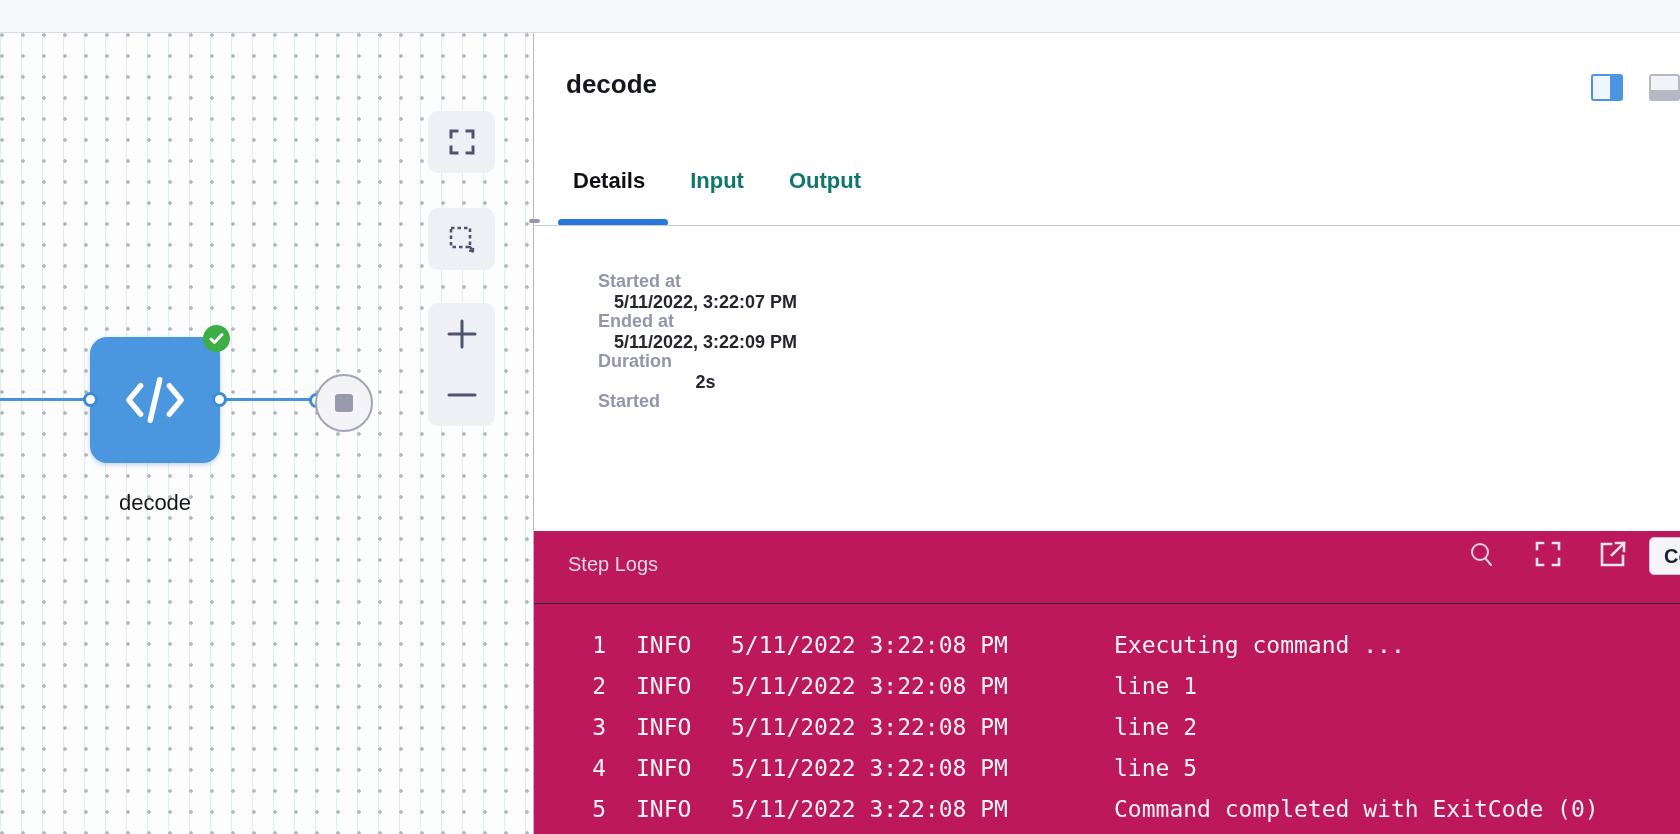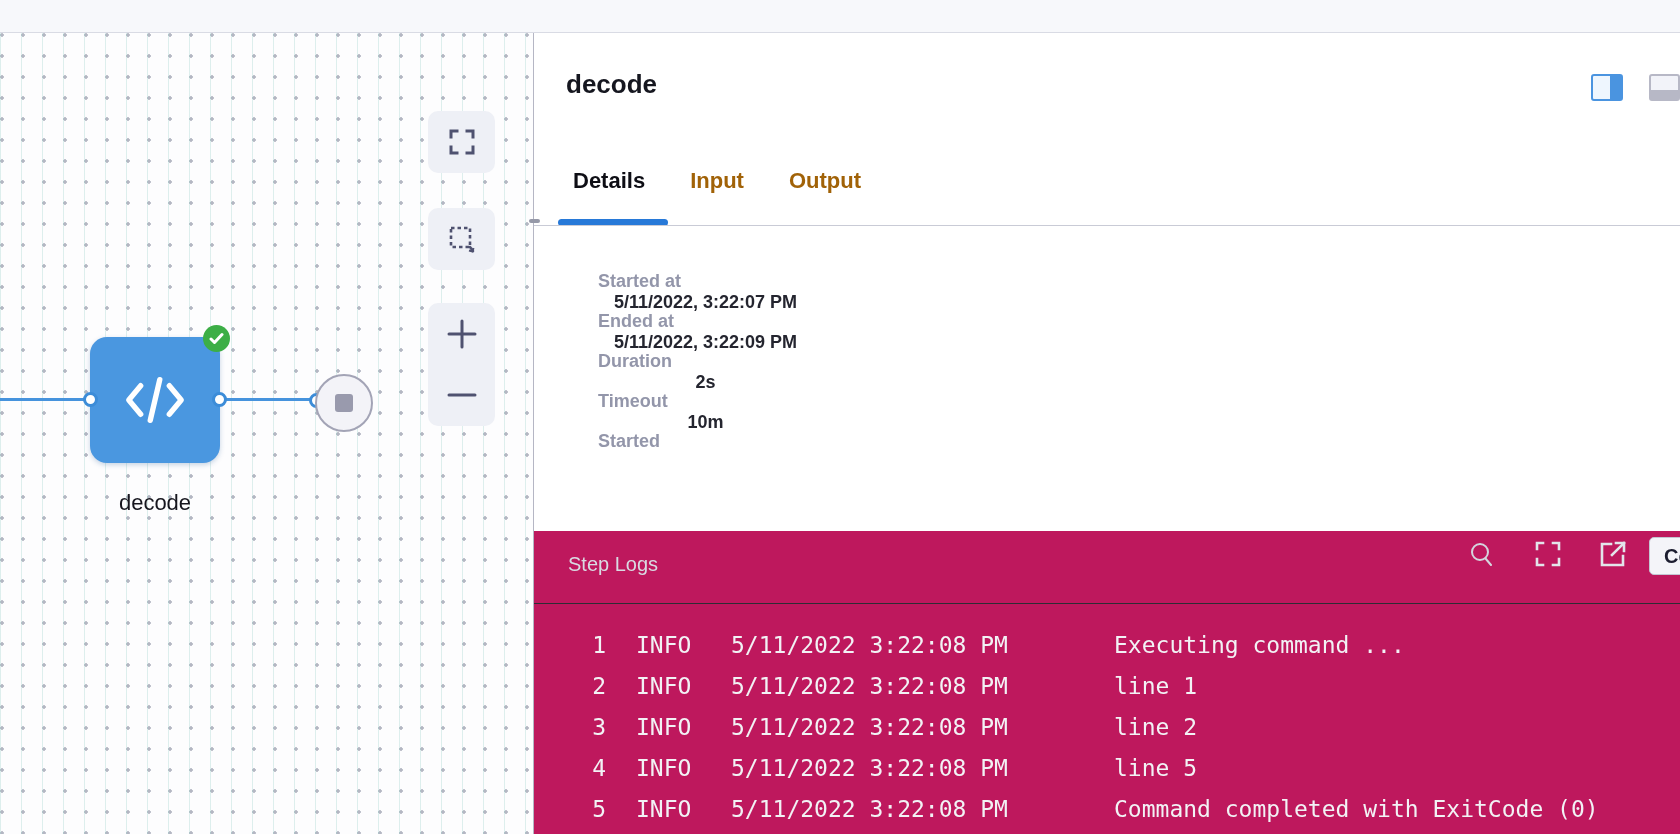--- a/index.html
+++ b/index.html
@@ -40,21 +40,21 @@
   .panel { position:absolute; left:533px; top:33px; width:1147px; height:801px; background:#fff; border-left:1px solid #b5b6c4; }
   .panel-title { position:absolute; left:32px; top:36px; font-size:26px; font-weight:700; color:#15161f; }
 
   .layout-toggle { position:absolute; top:41px; cursor:pointer; border-radius:3px; }
   .lt-split { left:1057px; width:32px; height:27px; border:2px solid #4a94e0; background:#eef6fe; }
   .lt-split .fill { position:absolute; right:0; top:0; width:11px; height:100%; background:#4a94e0; }
   .lt-bottom { left:1115px; width:31px; height:27px; border:2px solid #b7b8c6; background:#f2f3f9; }
   .lt-bottom .fill { position:absolute; left:0; bottom:0; width:100%; height:9px; background:#b7b8c6; }
 
   .tabs { position:absolute; left:39px; top:133px; display:flex; gap:45px;text-align:center; }
-  .tab { font-size:22px; font-weight:600; color:#a16207; cursor:pointer; line-height:30px; }
+  .tab { font-size:22px; font-weight:600; color:#0f766e; cursor:pointer; line-height:30px; }
   .tab.active { font-weight:700; color:#0e0e15; }
   .tabs-border { position:absolute; left:0; top:192px; width:100%; height:1px; background:#c9cbd6; }
   .tab-indicator { position:absolute; left:24px; top:186px; width:110px; height:7px; border-radius:5px; background:#2779d8; }
 
   .details { position:absolute; left:64px; top:238px; }
   .drow { display:flex; height:40px; align-items:center; font-size:18px;flex-direction:column; }
   .dlabel { width:215px; color:#9396aa; font-weight:600; }
   .dvalue { color:#24252f; font-weight:700; }
   .dlink { color:#1b6fd6; font-weight:700; text-decoration:none; cursor:pointer; }
 
@@ -174,24 +174,20 @@
       <div class="dlabel">Started at</div>
       <div class="dvalue">5/11/2022, 3:22:07 PM</div>
     </div>
     <div class="drow">
       <div class="dlabel">Ended at</div>
       <div class="dvalue">5/11/2022, 3:22:09 PM</div>
     </div>
     <div class="drow">
       <div class="dlabel">Duration</div>
       <div class="dvalue">2s</div>
-    </div>
-    <div class="drow">
-      <div class="dlabel">Timeout</div>
-      <div class="dvalue">10m</div>
     </div>
     <div class="drow">
       <div class="dlabel">Started</div>
     </div>
   </div>
 
   <div class="console">
     <div class="console-header">
       <div class="console-title">Step Logs</div>
       <button class="cicon ci-search">

